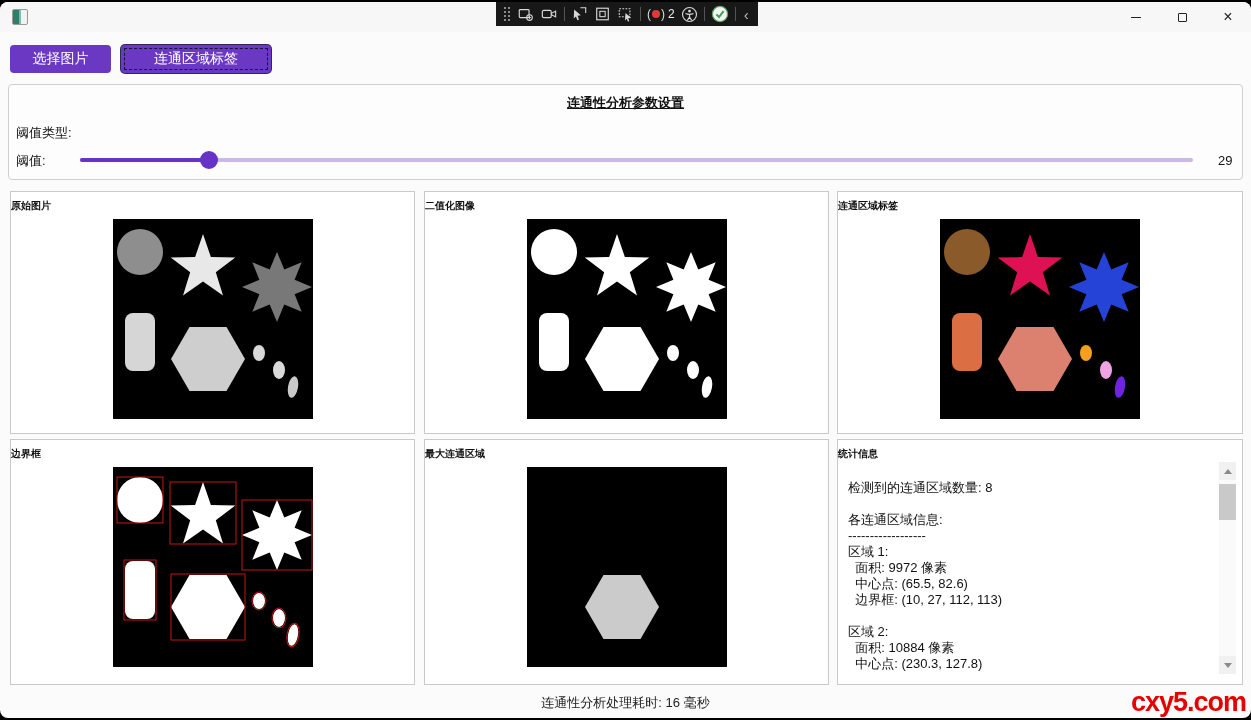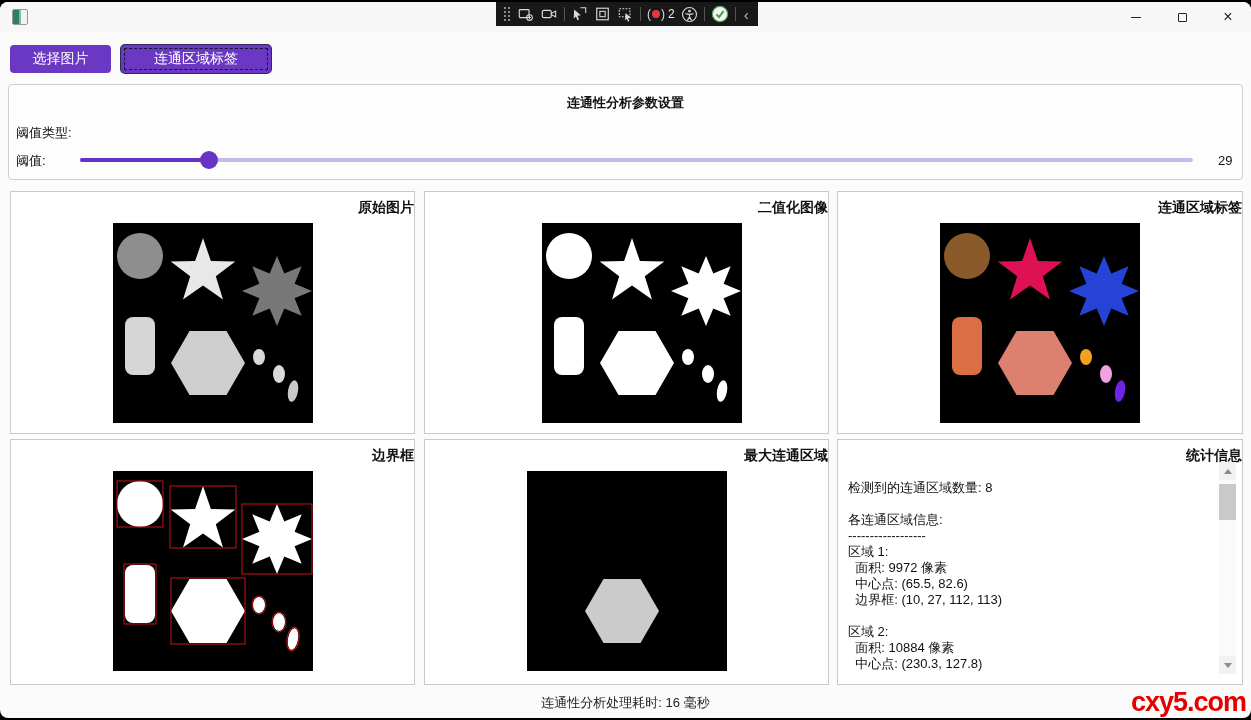--- a/index.html
+++ b/index.html
@@ -34,21 +34,21 @@
   .btn { position:absolute; top:43px; height:28px; background:var(--accent); color:#fff;
          font-size:14px; border:none; border-radius:4px; cursor:pointer; }
   .btn-select { left:10px; width:101px; }
   .btn-run { left:121px; width:150px; box-shadow:0 0 0 1px #2c2c50;
              outline:1px dashed #15152f; outline-offset:-4px; }
 
   
   .params { position:absolute; left:8px; top:82px; width:1235px; height:96px;
             border:1px solid #cfcfcf; border-radius:4px; background:#fdfdfd; }
   .params-title { position:absolute; left:0; right:0; top:9px; text-align:center;
-                  font-size:13px; font-weight:bold; color:#111; }
+                  font-size:13px; font-weight:bold; color:#111;text-decoration:underline; }
   .param-label { position:absolute; font-size:13px; color:#111; }
   .lbl-type { left:16px; top:122px; }
   .lbl-thresh { left:16px; top:150px; }
   .combo { position:absolute; left:77px; top:116px; width:1119px; height:25px;
            border-bottom:1px solid #5a5a5a; cursor:pointer; }
   .combo-value { position:absolute; left:3px; top:4px; font-size:13px; color:#111; }
   .combo-arrow { position:absolute; right:8px; top:10px; width:0; height:0;
                  border-left:5px solid transparent; border-right:5px solid transparent;
                  border-top:6px solid #7a7a7a; }
   .slider { position:absolute; left:80px; top:149px; width:1113px; height:18px; cursor:pointer; }
@@ -56,26 +56,26 @@
                   background:var(--slider_track); }
   .slider-fill { position:absolute; left:0; top:7px; height:4px; border-radius:2px;
                  background:var(--slider_fill); }
   .slider-thumb { position:absolute; top:0; width:18px; height:18px; border-radius:50%;
                   background:var(--slider_fill); }
   .slider-value { position:absolute; left:1198px; top:151px; font-size:13px; color:#111;margin-left:20px; }
 
   
   .panel { position:absolute; background:#fff; border:1px solid #c9c9c9; }
   .p1 { left:10px;  top:189px; width:405px; height:243px; }
-  .p2 { left:424px; top:189px; width:405px; height:243px;padding-left:30px; }
+  .p2 { left:424px; top:189px; width:405px; height:243px; }
   .p3 { left:837px; top:189px; width:406px; height:243px; }
   .p4 { left:10px;  top:437px; width:405px; height:246px; }
   .p5 { left:424px; top:437px; width:405px; height:246px; }
   .p6 { left:837px; top:437px; width:406px; height:246px; }
-  .panel-title { margin-top:7px; text-align:right; font-size:14px; font-weight:bold; color:#111; }
+  .panel-title { margin-top:7px; text-align:left; font-size:10px; font-weight:bold; color:#111; }
   .img-box { width:200px; height:200px; margin:6px auto 0; background:var(--panel_black); position:relative; }
   .img-box svg { position:absolute; left:0; top:0; }
 
   
   .stats-body { position:absolute; left:10px; top:40px; right:28px; bottom:8px;
                 font-size:13px; line-height:16px; color:#111; white-space:pre-wrap; overflow:hidden; }
   .scrollbar { position:absolute; right:6px; top:22px; bottom:10px; width:17px; background:#fafafa; }
   .sb-btn { position:absolute; left:0; width:17px; height:18px; background:#f1f1f1;
             display:flex; align-items:center; justify-content:center; }
   .sb-up { top:0; } .sb-down { bottom:0; }

